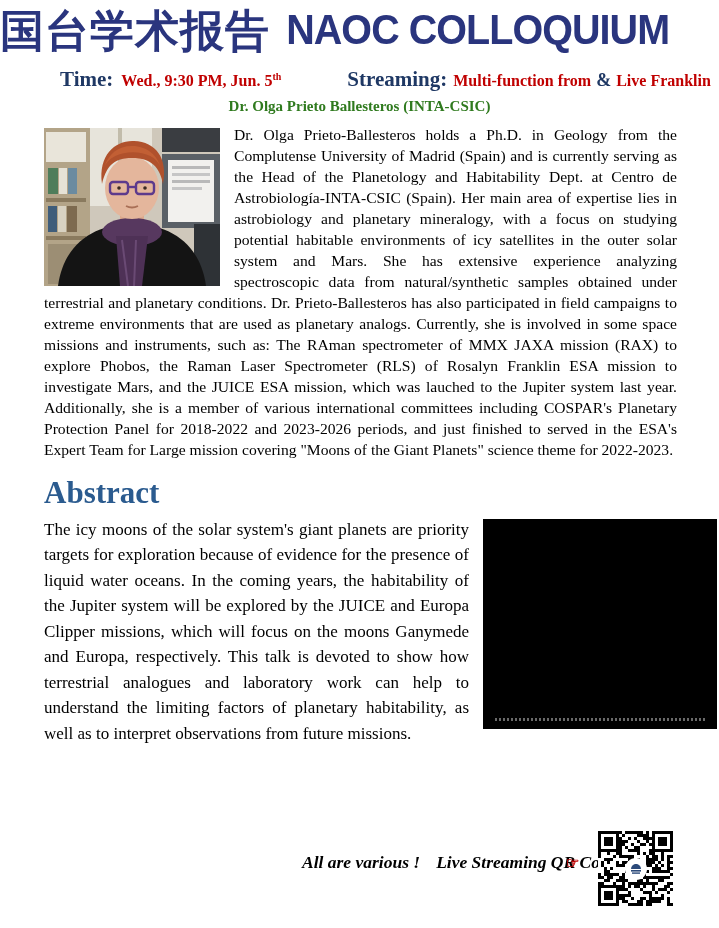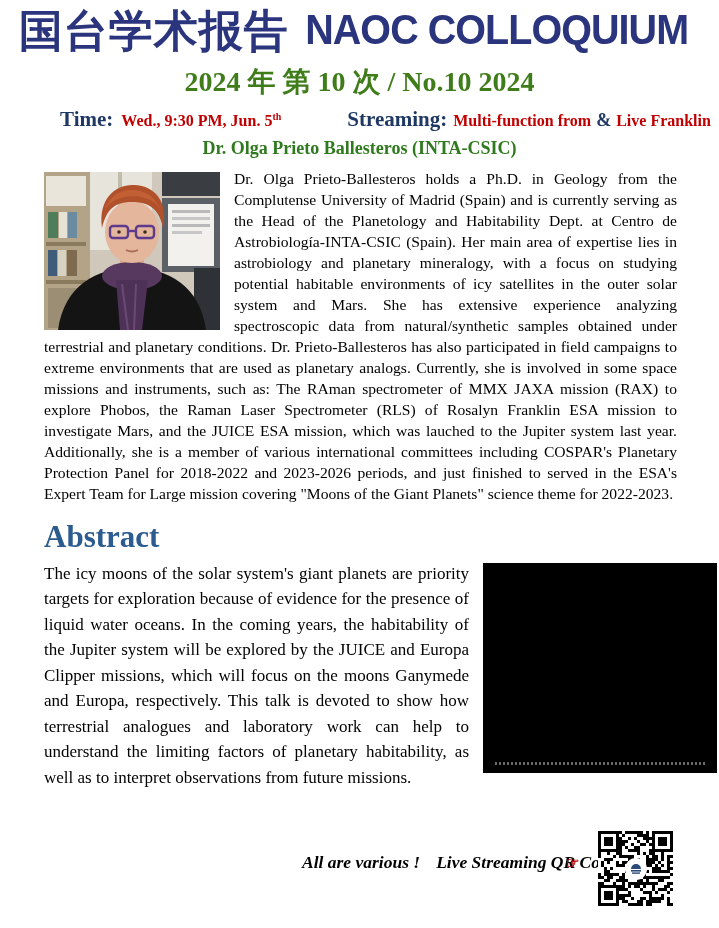--- a/index.html
+++ b/index.html
@@ -9,21 +9,20 @@
     width:719px; height:928px;
     margin:0 auto;
     background:#ffffff;
     font-family:"Liberation Serif", serif;
     color:#000;
     overflow:hidden;
   }
   
   .hdr-line1 {
     padding-top:2px;
-    text-align:center;
     color:#2a357e;
     white-space:nowrap;
   }
   .hdr-cn { font-size:44px; font-weight:bold; letter-spacing:1px; font-family:"Liberation Sans", sans-serif; }
   .hdr-en { font-size:42px; font-weight:bold; font-family:"Liberation Sans", sans-serif; letter-spacing:-1px; transform:scaleX(.94); display:inline-block; vertical-align:2px; }
   .hdr-line2 {
     text-align:center;
     color:#3f7d1a;
     font-size:28px; font-weight:bold;
     margin-top:2px;
@@ -44,21 +43,21 @@
   
   .talk-title {
     text-align:center;
     color:#1f3864;
     font-size:25px; font-weight:bold;
     margin-top:5px;
   }
   .talk-speaker {
     text-align:center;
     color:#2f7a1e;
-    font-size:18px; font-weight:bold;
+    font-size:15px; font-weight:bold;
     margin-top:6px;
   }
   
   .bio {
     margin:10px 42px 0 44px;
     font-size:15.6px;
     line-height:1.345;
     text-align:justify;
   }
   .bio-photo {
@@ -137,21 +136,20 @@
 </style>
 </head>
 <body>
 
 <div class="page">
 
   <div class="hdr-line1">
     <span class="hdr-cn">国台学术报告</span>
     <span class="hdr-en">NAOC COLLOQUIUM</span>
   </div>
-  <div class="hdr-line2">2024 年 第 10 次 / No.10 2024</div>
 
   <div class="info-row">
     <span class="lbl">Time:</span>
     <span class="gap1"></span>
     <span class="val-red"><span>Wed., 9:30 PM, Jun. 5</span><span class="sup">th</span></span>
     <span class="gap2"></span>
     <span class="lbl">Streaming:</span>
     <span class="gap3"></span>
     <span class="val-red">Multi-function from</span>
     <span class="amp">&amp;</span>

